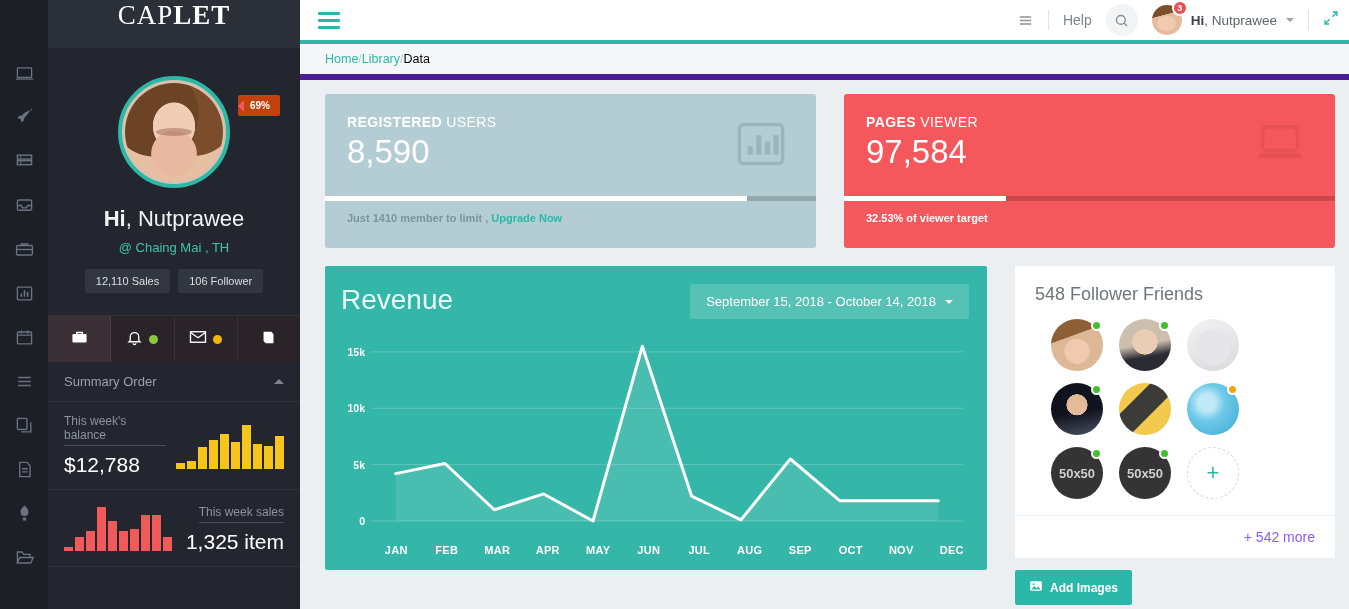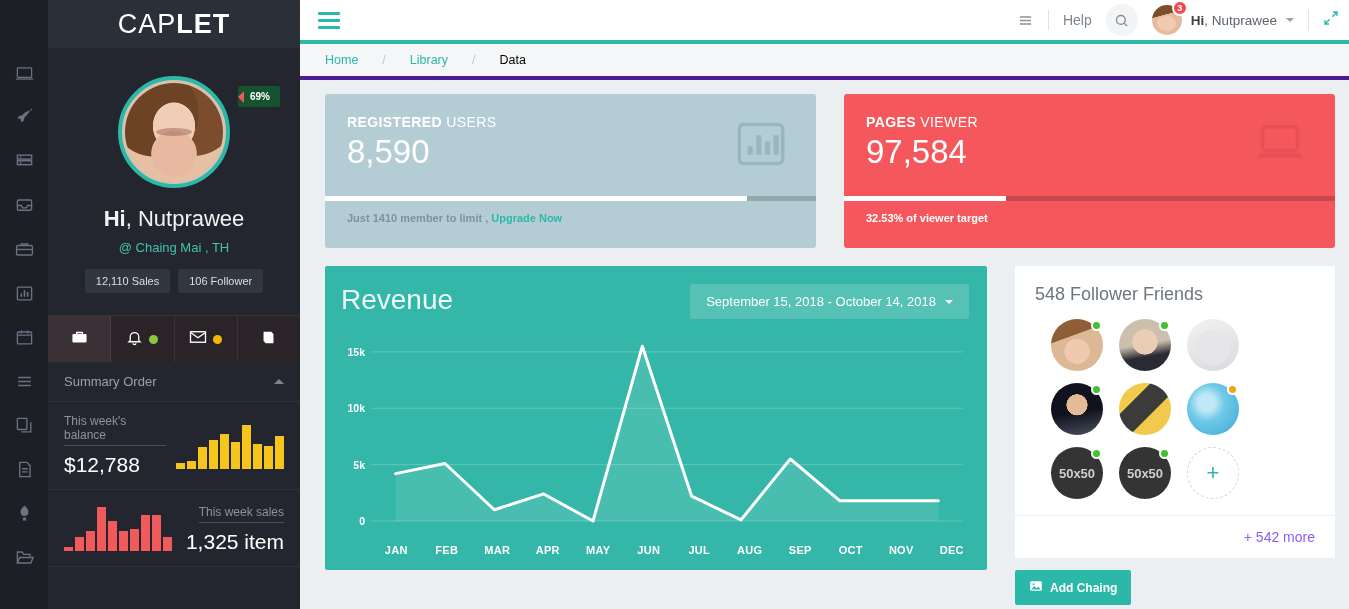--- a/index.html
+++ b/index.html
@@ -32,22 +32,23 @@
   
   .sidebar {
     width: 252px; height: 609px;
     background: #23262e;
     flex: 0 0 252px;
     position: relative;
     overflow: hidden;
   }
   .brand {
     height: 48px; background: #2b2f38;
-    display: flex; align-items: center; justify-content: center;
+    display: flex; justify-content: center;
     letter-spacing: 1px;
+    font-family: Liberation Serif, serif;
   }
   .brand-text { font-size: 27px; color: #fff; font-weight: 300; }
   .brand-text b { font-weight: 700; }
 
   .profile { padding: 28px 0 0 0; text-align: center; position: relative; }
   .avatar-wrap {
     position: relative; width: 112px; height: 112px;
     margin: 0 auto;
   }
   .avatar-ring {
@@ -63,22 +64,22 @@
       radial-gradient(ellipse at 50% 44%, #f0cdb4 0 30%, transparent 31%),
       radial-gradient(ellipse at 30% 30%, #6d4326 0 45%, transparent 46%),
       radial-gradient(ellipse at 70% 28%, #7b4d2c 0 45%, transparent 46%),
       linear-gradient(160deg, #8a5a33 0 32%, #c49a76 33% 48%, #e7bfa3 49% 100%);
   }
   .face::after {
     content:""; position:absolute; left:32%; top:46%; width:36%; height:8%;
     border-radius:50%; background:rgba(120,60,50,.35);
   }
   .badge-69 {
-    position: absolute; right: -50px; top: 10px;
-    background: #14532d; color: #fff;
+    position: absolute; right: -50px; top: 19px;
+    background: #c2410c; color: #fff;
     font-size: 10px; font-weight: 700;
     padding: 5px 10px 5px 12px;
     border-radius: 2px;
   }
   .badge-69::before {
     content: ""; position: absolute; left: -6px; top: 50%;
     transform: translateY(-50%);
     border: 6px solid transparent; border-right-color: #f0585c;
   }
   .greet { margin-top: 18px; font-size: 22px; color: #f2f2f2; font-weight: 300; }
@@ -162,22 +163,22 @@
     border-radius: 50%; display: flex; align-items: center; justify-content: center;
     border: 2px solid #fff;
   }
   .user-name { font-size: 13.5px; color: #5d656d; }
   .user-name b { color: #3c434a; }
   .chev { width:0;height:0;border:4px solid transparent;border-top-color:#9aa1a8;margin-top:4px; }
   .expand { color: #2bb8a8; cursor: pointer; }
 
   .breadcrumb {
     height: 36px; background: #f5f6f7; display: flex; align-items: center;
-    padding: 0 4px 0 25px; font-size: 12.5px; gap: 24px;
-    border-bottom: 4px solid #4c1d95;
+    padding: 0 4px 0 25px; font-size: 12.5px; gap: 0;
+    border-bottom: 6px solid #4c1d95;
   }
   .bc-link { color: #2bb8a8; cursor: pointer; }
   .bc-sep { color: #c3c8cc; }
   .bc-cur { color: #000000; }
 
   .content { flex: 1; padding: 14px 14px 0 25px; overflow: hidden; }
 
   
   .cards { display: flex; gap: 28px; }
   .card { flex: 1; border-radius: 3px; overflow: hidden; color: #fff; position: relative; }
@@ -578,21 +579,21 @@
               </div>
             <div class="fp-more">+ 542 more</div>
           </div>
           <div class="fbtns">
             <div class="fbtn">
               <span><svg width="14" height="14" viewBox="0 0 24 24" fill="#fff">
                     <rect x="2" y="4" width="20" height="16" rx="2"></rect>
                     <circle cx="8" cy="9" r="1.8" fill="#2bb8a8"></circle>
                     <path d="M4 18l5-6 4 4 3-3 4 5z" fill="#2bb8a8"></path>
                   </svg></span>
-              <span>Add Chaing</span>
+              <span>Add Images</span>
             </div>
           </div>
         </div>
 
       </div>
     </div>
   </div>
 </div>
 
 </body></html>

